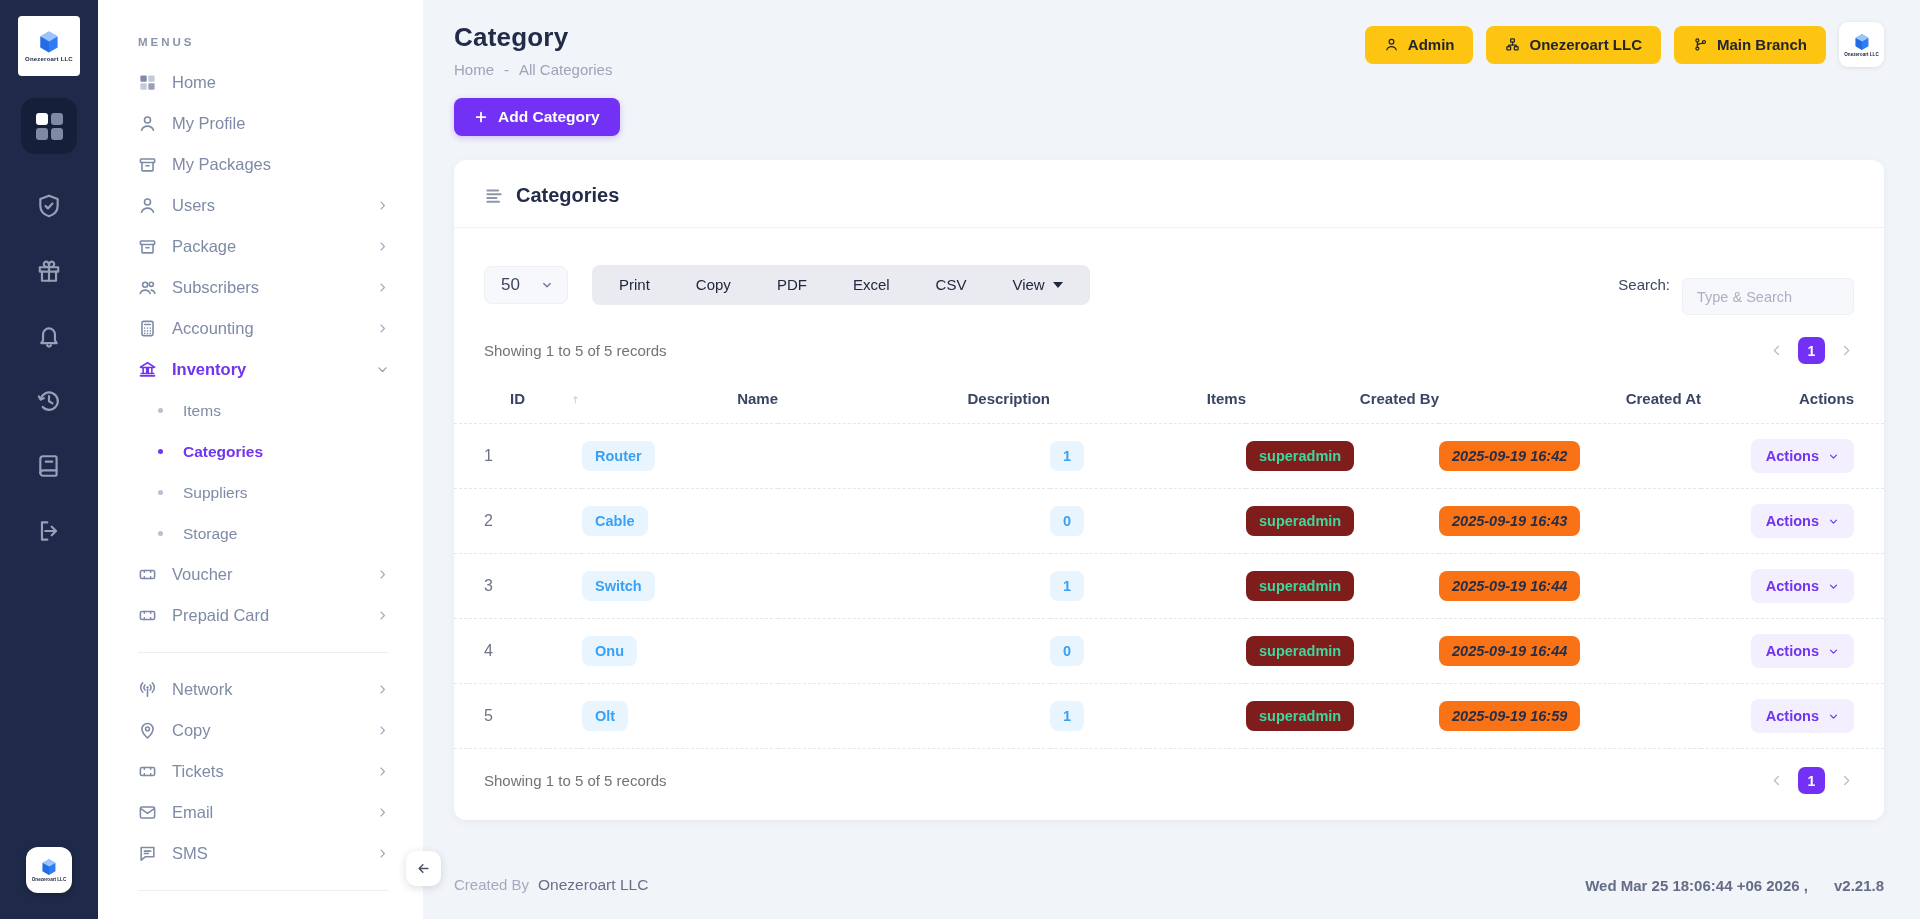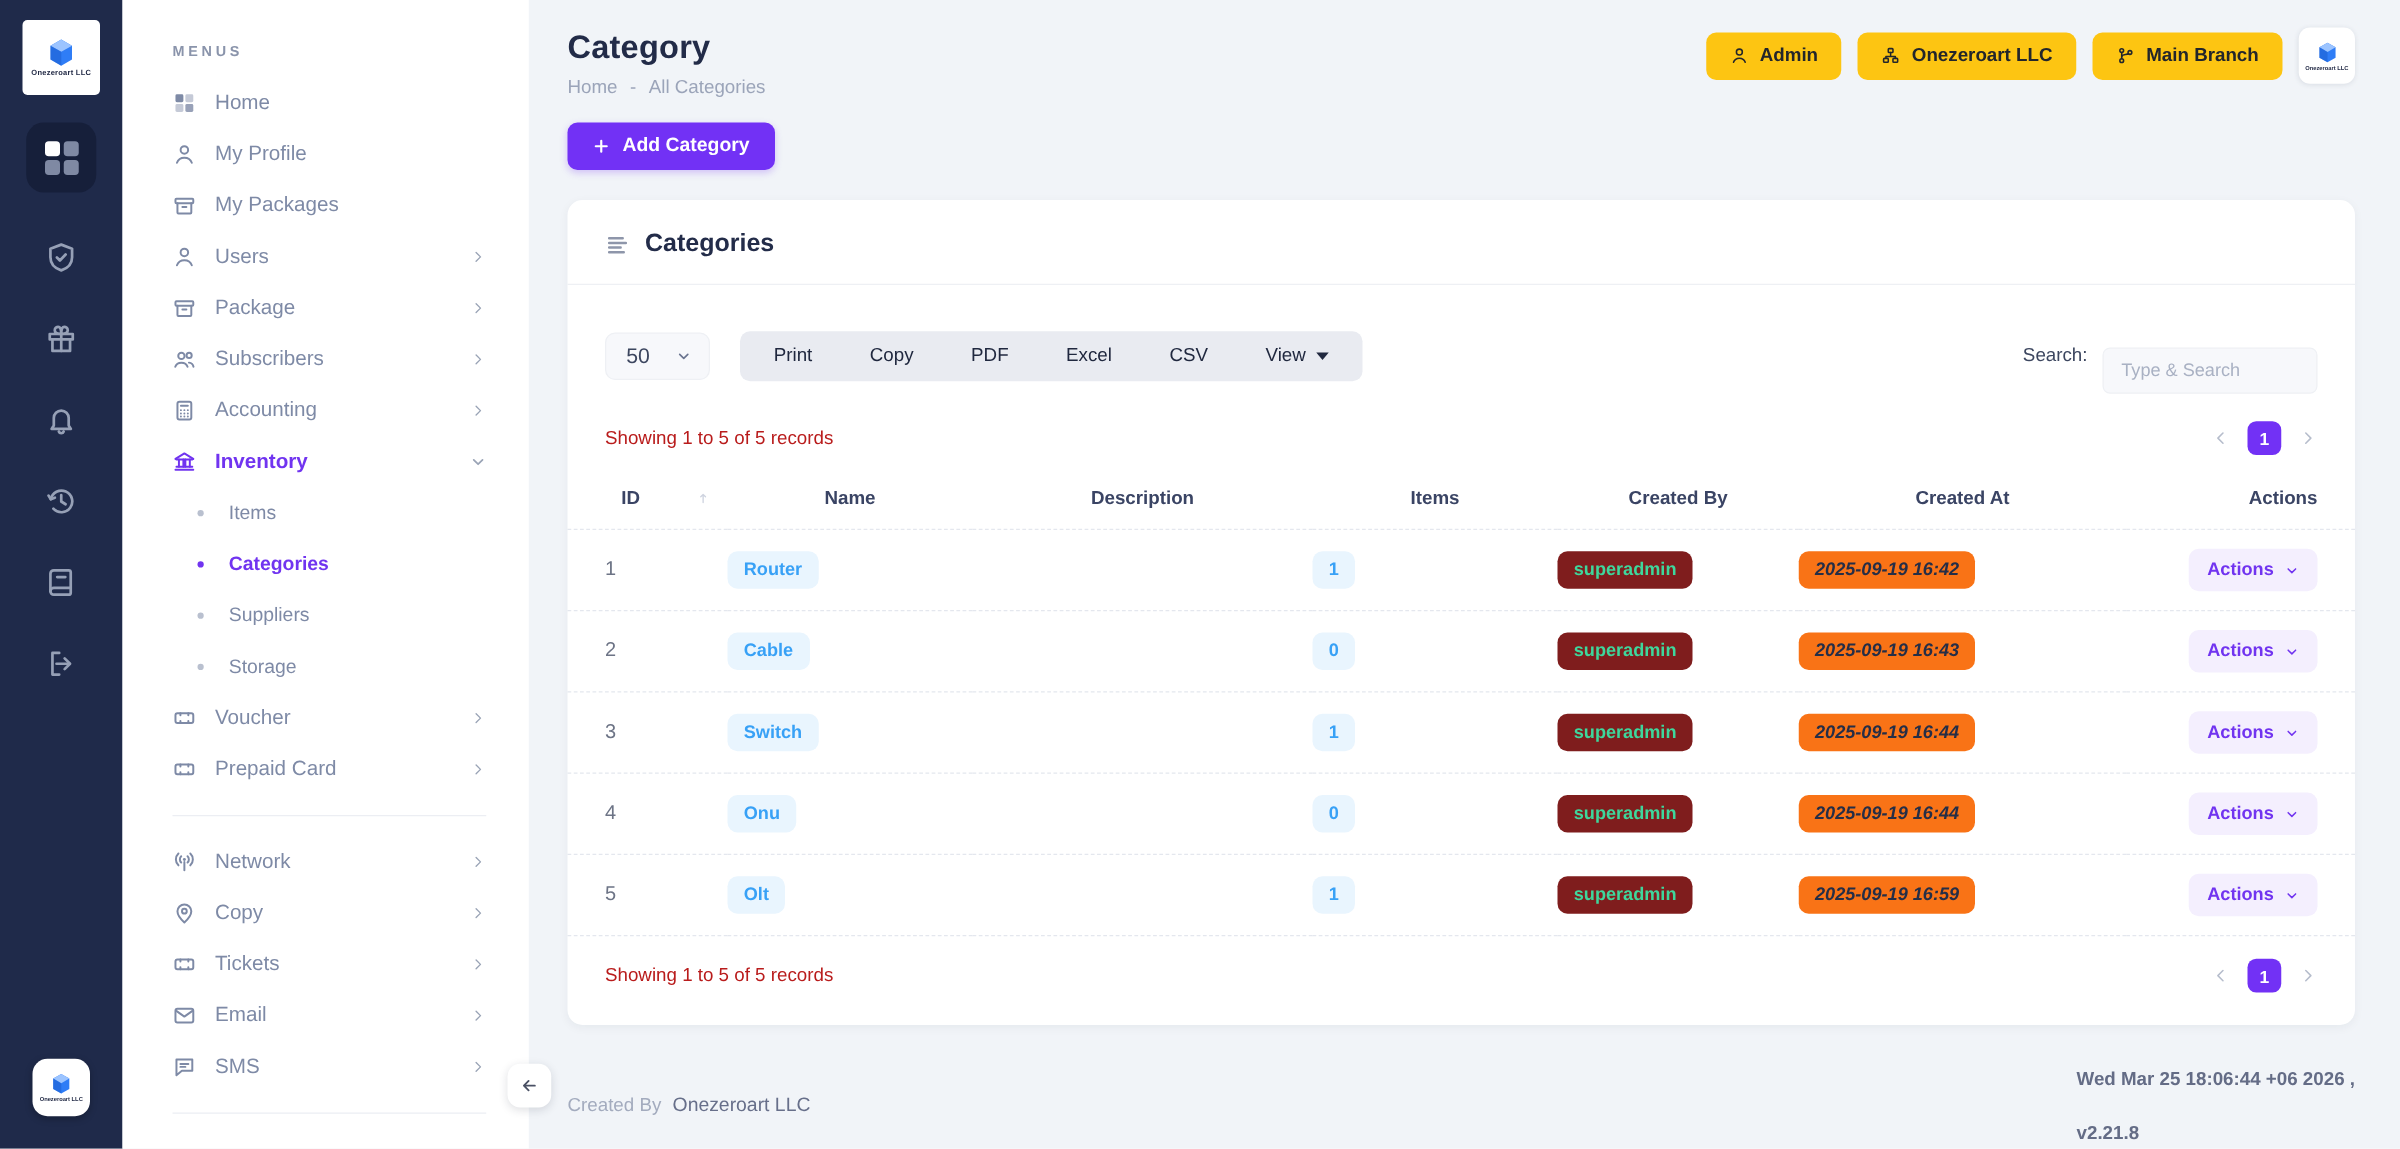--- a/index.html
+++ b/index.html
@@ -70,27 +70,27 @@
   .exp-btn { background:transparent; border:none; font-family:inherit; font-size:15px; color:#20283f; padding:0 23px; height:32px; cursor:pointer; }
   .view-btn { display:flex; align-items:center; gap:8px; background:transparent; border:none; font-family:inherit; font-size:15px; color:#20283f; padding:0 23px; height:32px; cursor:pointer; }
   .caret-down { width:0; height:0; border-left:5px solid transparent; border-right:5px solid transparent; border-top:6px solid #20283f; display:inline-block; }
   .search-wrap { margin-left:auto; display:flex; align-items:center; gap:12px; }
   .search-label { font-size:15px; color:#3c465f; }
   .search-input { width:172px; height:37px; background:#f7f8fb; border:1px solid #eef0f4; border-radius:6px; padding:0 14px; font-family:inherit; font-size:14.5px; color:#3c465f; outline:none;margin-top:24px; }
   .search-input::placeholder { color:#a9b1c3; }
 
   .info-row { display:flex; align-items:center; padding:16px 30px 12px 30px; }
   .info-row.bottom { padding:18px 30px 26px 30px; }
-  .showing-text { font-size:15px; color:#b91c1c; }
+  .showing-text { font-size:15px; color:#737373; }
   .pager { margin-left:auto; display:flex; align-items:center; gap:14px; }
   .pg-chev { width:15px; height:15px; color:#b6bdcc; cursor:pointer; }
   .pg-num { width:27px; height:27px; background:#7231f5; color:#ffffff; border:none; border-radius:7px; font-family:inherit; font-size:14px; font-weight:bold; cursor:pointer; }
 
   table.cat-table { width:100%; border-collapse:collapse; table-layout:fixed; }
-  .cat-table thead th { text-align:center; font-size:15px; font-weight:bold; color:#3a4464; padding:14px 0 16px 0; border-bottom:1px dashed #e4e7ee; }
+  .cat-table thead th { text-align:right; font-size:15px; font-weight:bold; color:#3a4464; padding:14px 0 16px 0; border-bottom:1px dashed #e4e7ee; }
   .cat-table th:nth-child(1), .cat-table td:nth-child(1) { width:98px; padding-left:30px; }
   .cat-table th:nth-child(1) { width:128px; }
   .cat-table th:nth-child(2), .cat-table td:nth-child(2) { width:196px; }
   .cat-table th:nth-child(3), .cat-table td:nth-child(3) { width:272px; }
   .cat-table th:nth-child(4), .cat-table td:nth-child(4) { width:196px; }
   .cat-table th:nth-child(5), .cat-table td:nth-child(5) { width:193px; }
   .cat-table th:nth-child(6), .cat-table td:nth-child(6) { width:262px; }
   .cat-table th:last-child, .cat-table td:last-child { text-align:right; padding-right:30px; }
   .cat-table tbody td { padding:15px 0; border-bottom:1px dashed #e4e7ee; vertical-align:middle; }
   .cat-table tbody tr:last-child td { border-bottom:1px dashed #e4e7ee; }
@@ -101,21 +101,21 @@
   .badge-blue { background:#e9f5fe; color:#38a1f6; cursor:pointer; }
   .badge-green { background:#7f1d1d; color:#3ed79c; }
   .badge-gray { background:#f97316; color:#252e47;font-style:italic; }
   .actions-btn { display:inline-flex; align-items:center; gap:9px; background:#f4effe; color:#7134f0; border:none; border-radius:8px; height:34px; padding:0 15px; font-family:inherit; font-size:14.5px; font-weight:bold; cursor:pointer; }
   .actions-btn .ic-11 { color:#7134f0; }
 
   
   .footer { margin-top:auto; display:flex; align-items:center; padding:0 0 16px 0; height:52px; }
   .footer-left { font-size:15px; color:#a3abbe; display:flex; gap:9px; align-items:baseline; }
   .footer-company { color:#676f8a; font-size:15.5px; font-weight:500; }
-  .footer-right { margin-left:auto; font-size:15px; font-weight:600; color:#646c86; display:flex; gap:26px;flex-direction:column; }
+  .footer-right { margin-left:auto; font-size:15px; font-weight:600; color:#646c86; display:flex; gap:26px; }
 
   .collapse-btn { position:absolute; left:406px; top:851px; width:35px; height:35px; background:#ffffff; border:none; border-radius:10px; box-shadow:0 2px 8px rgba(25,32,56,.15); display:flex; align-items:center; justify-content:center; cursor:pointer; z-index:5; }
   .collapse-btn .ic { width:15px; height:15px; color:#4a5164; }
 </style>
 </head>
 <body>
 
 <div class="app">
 
   <aside class="rail">

